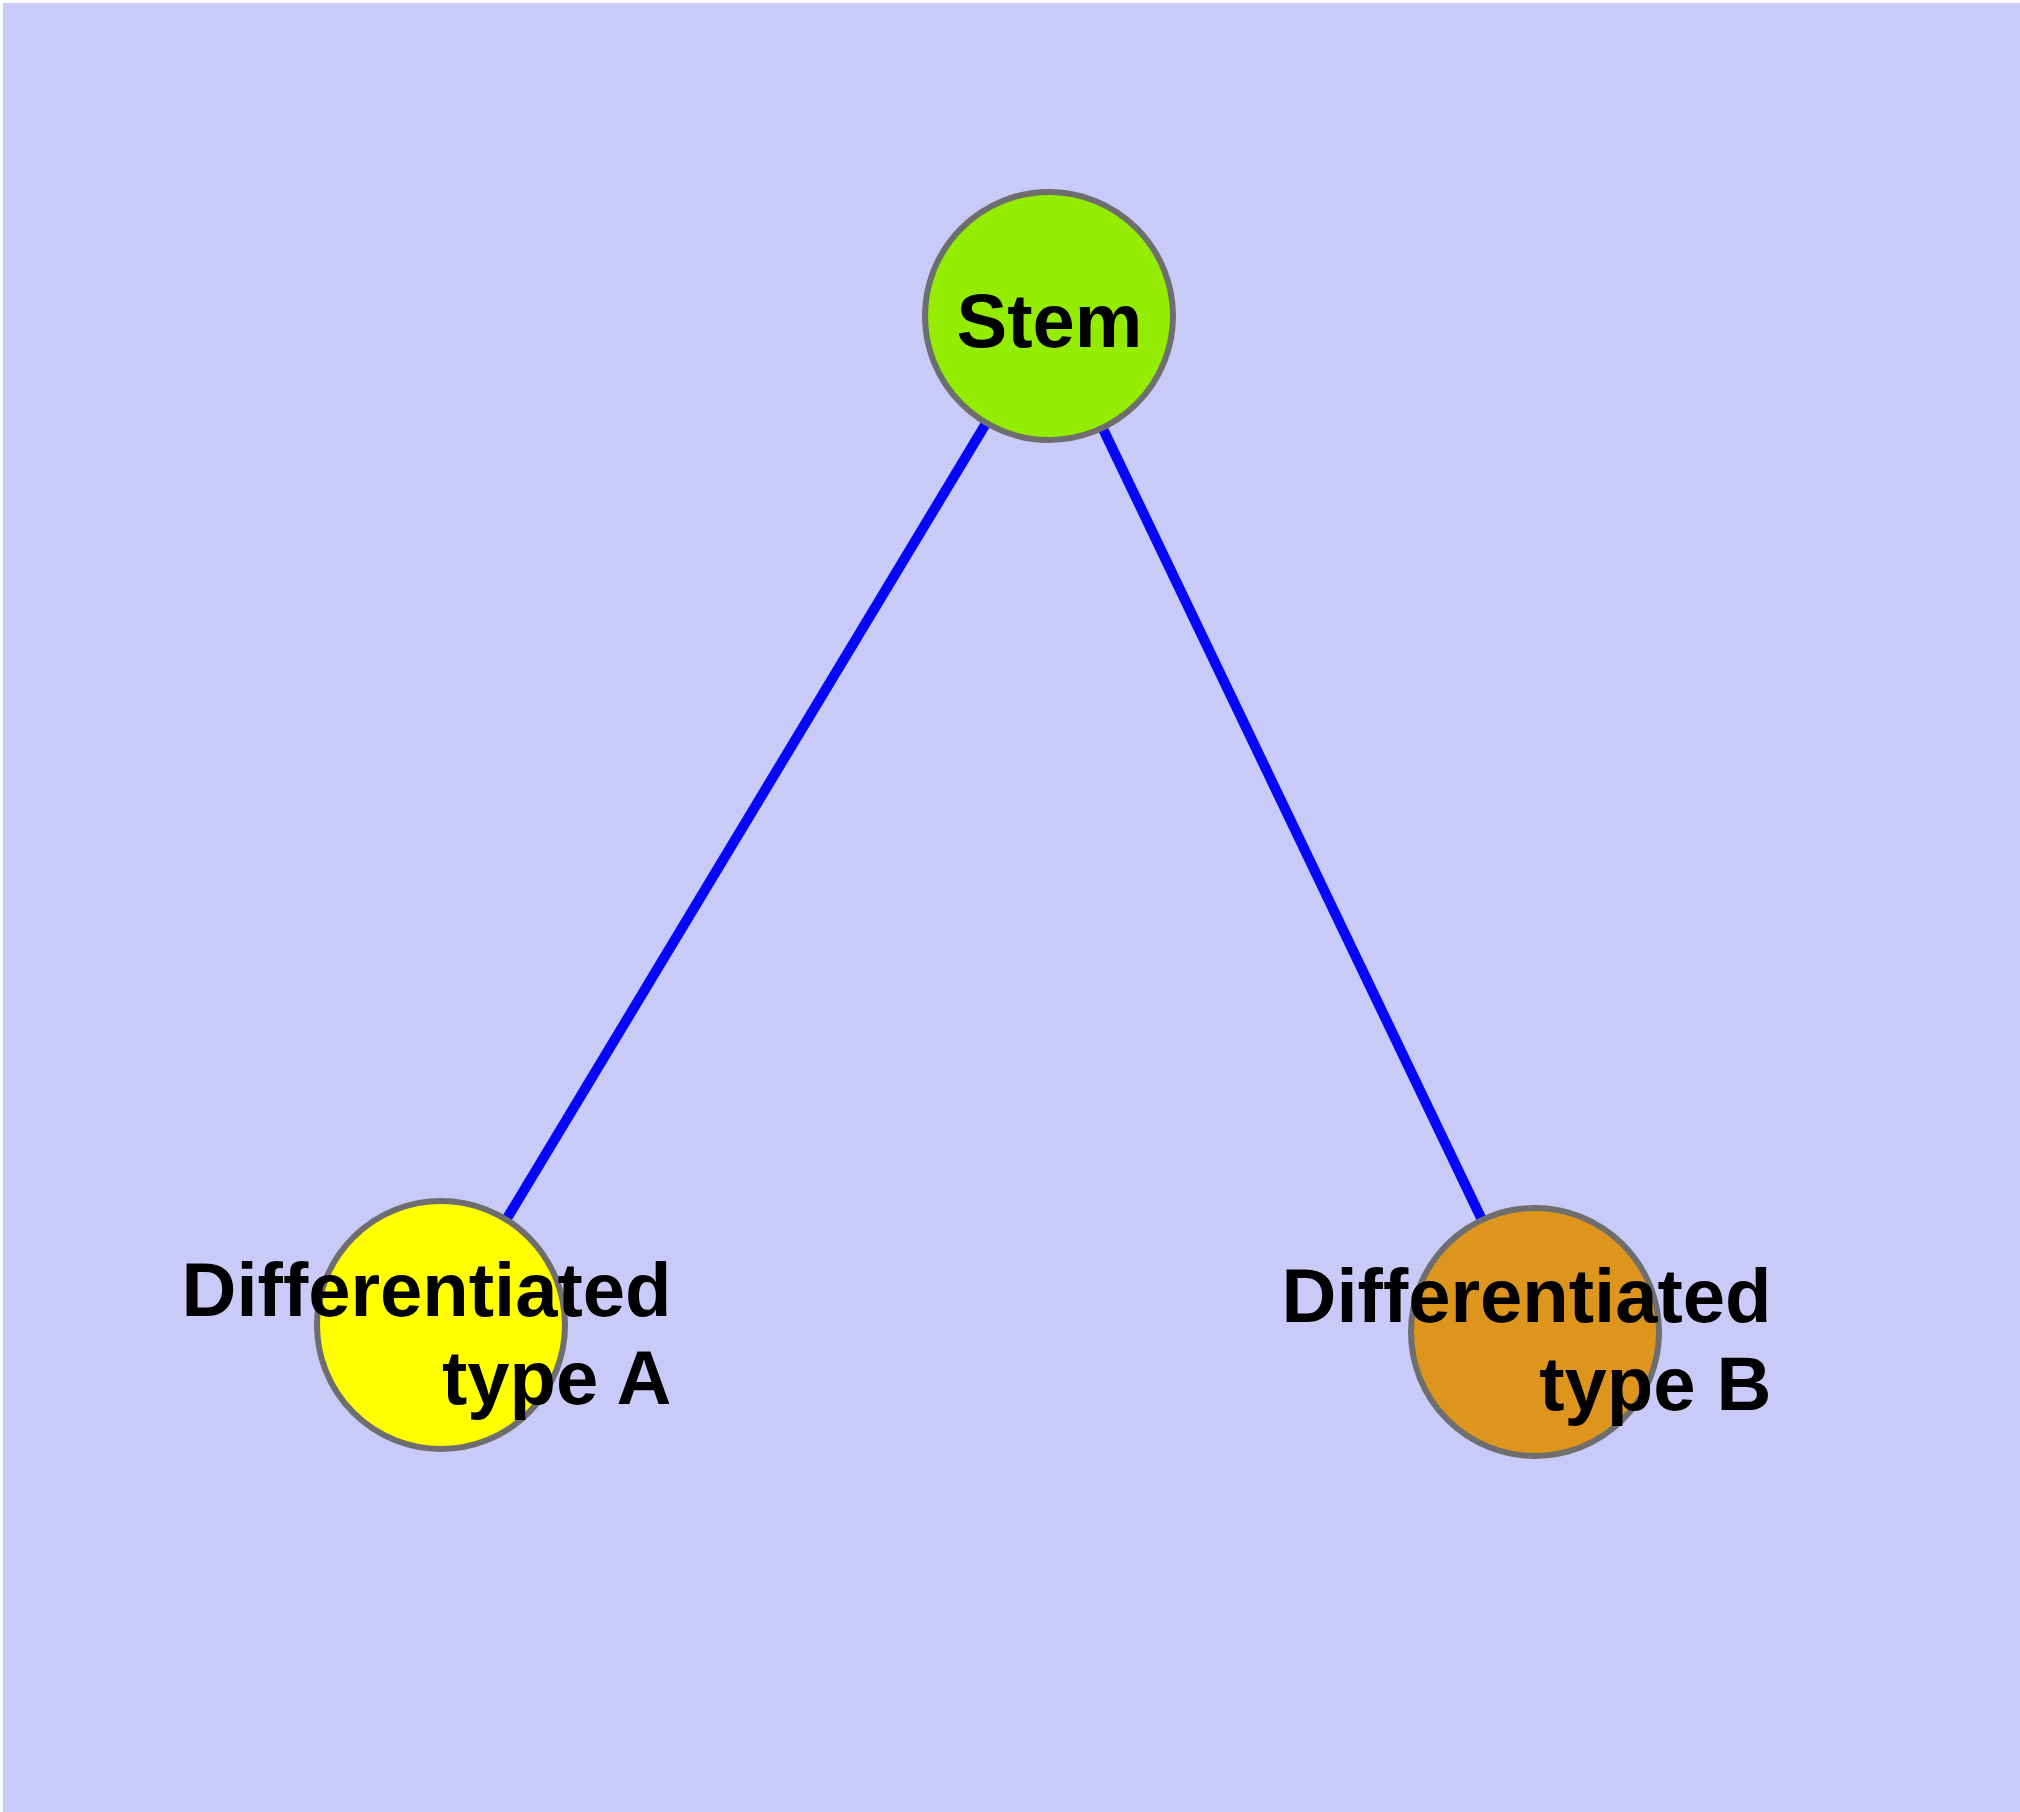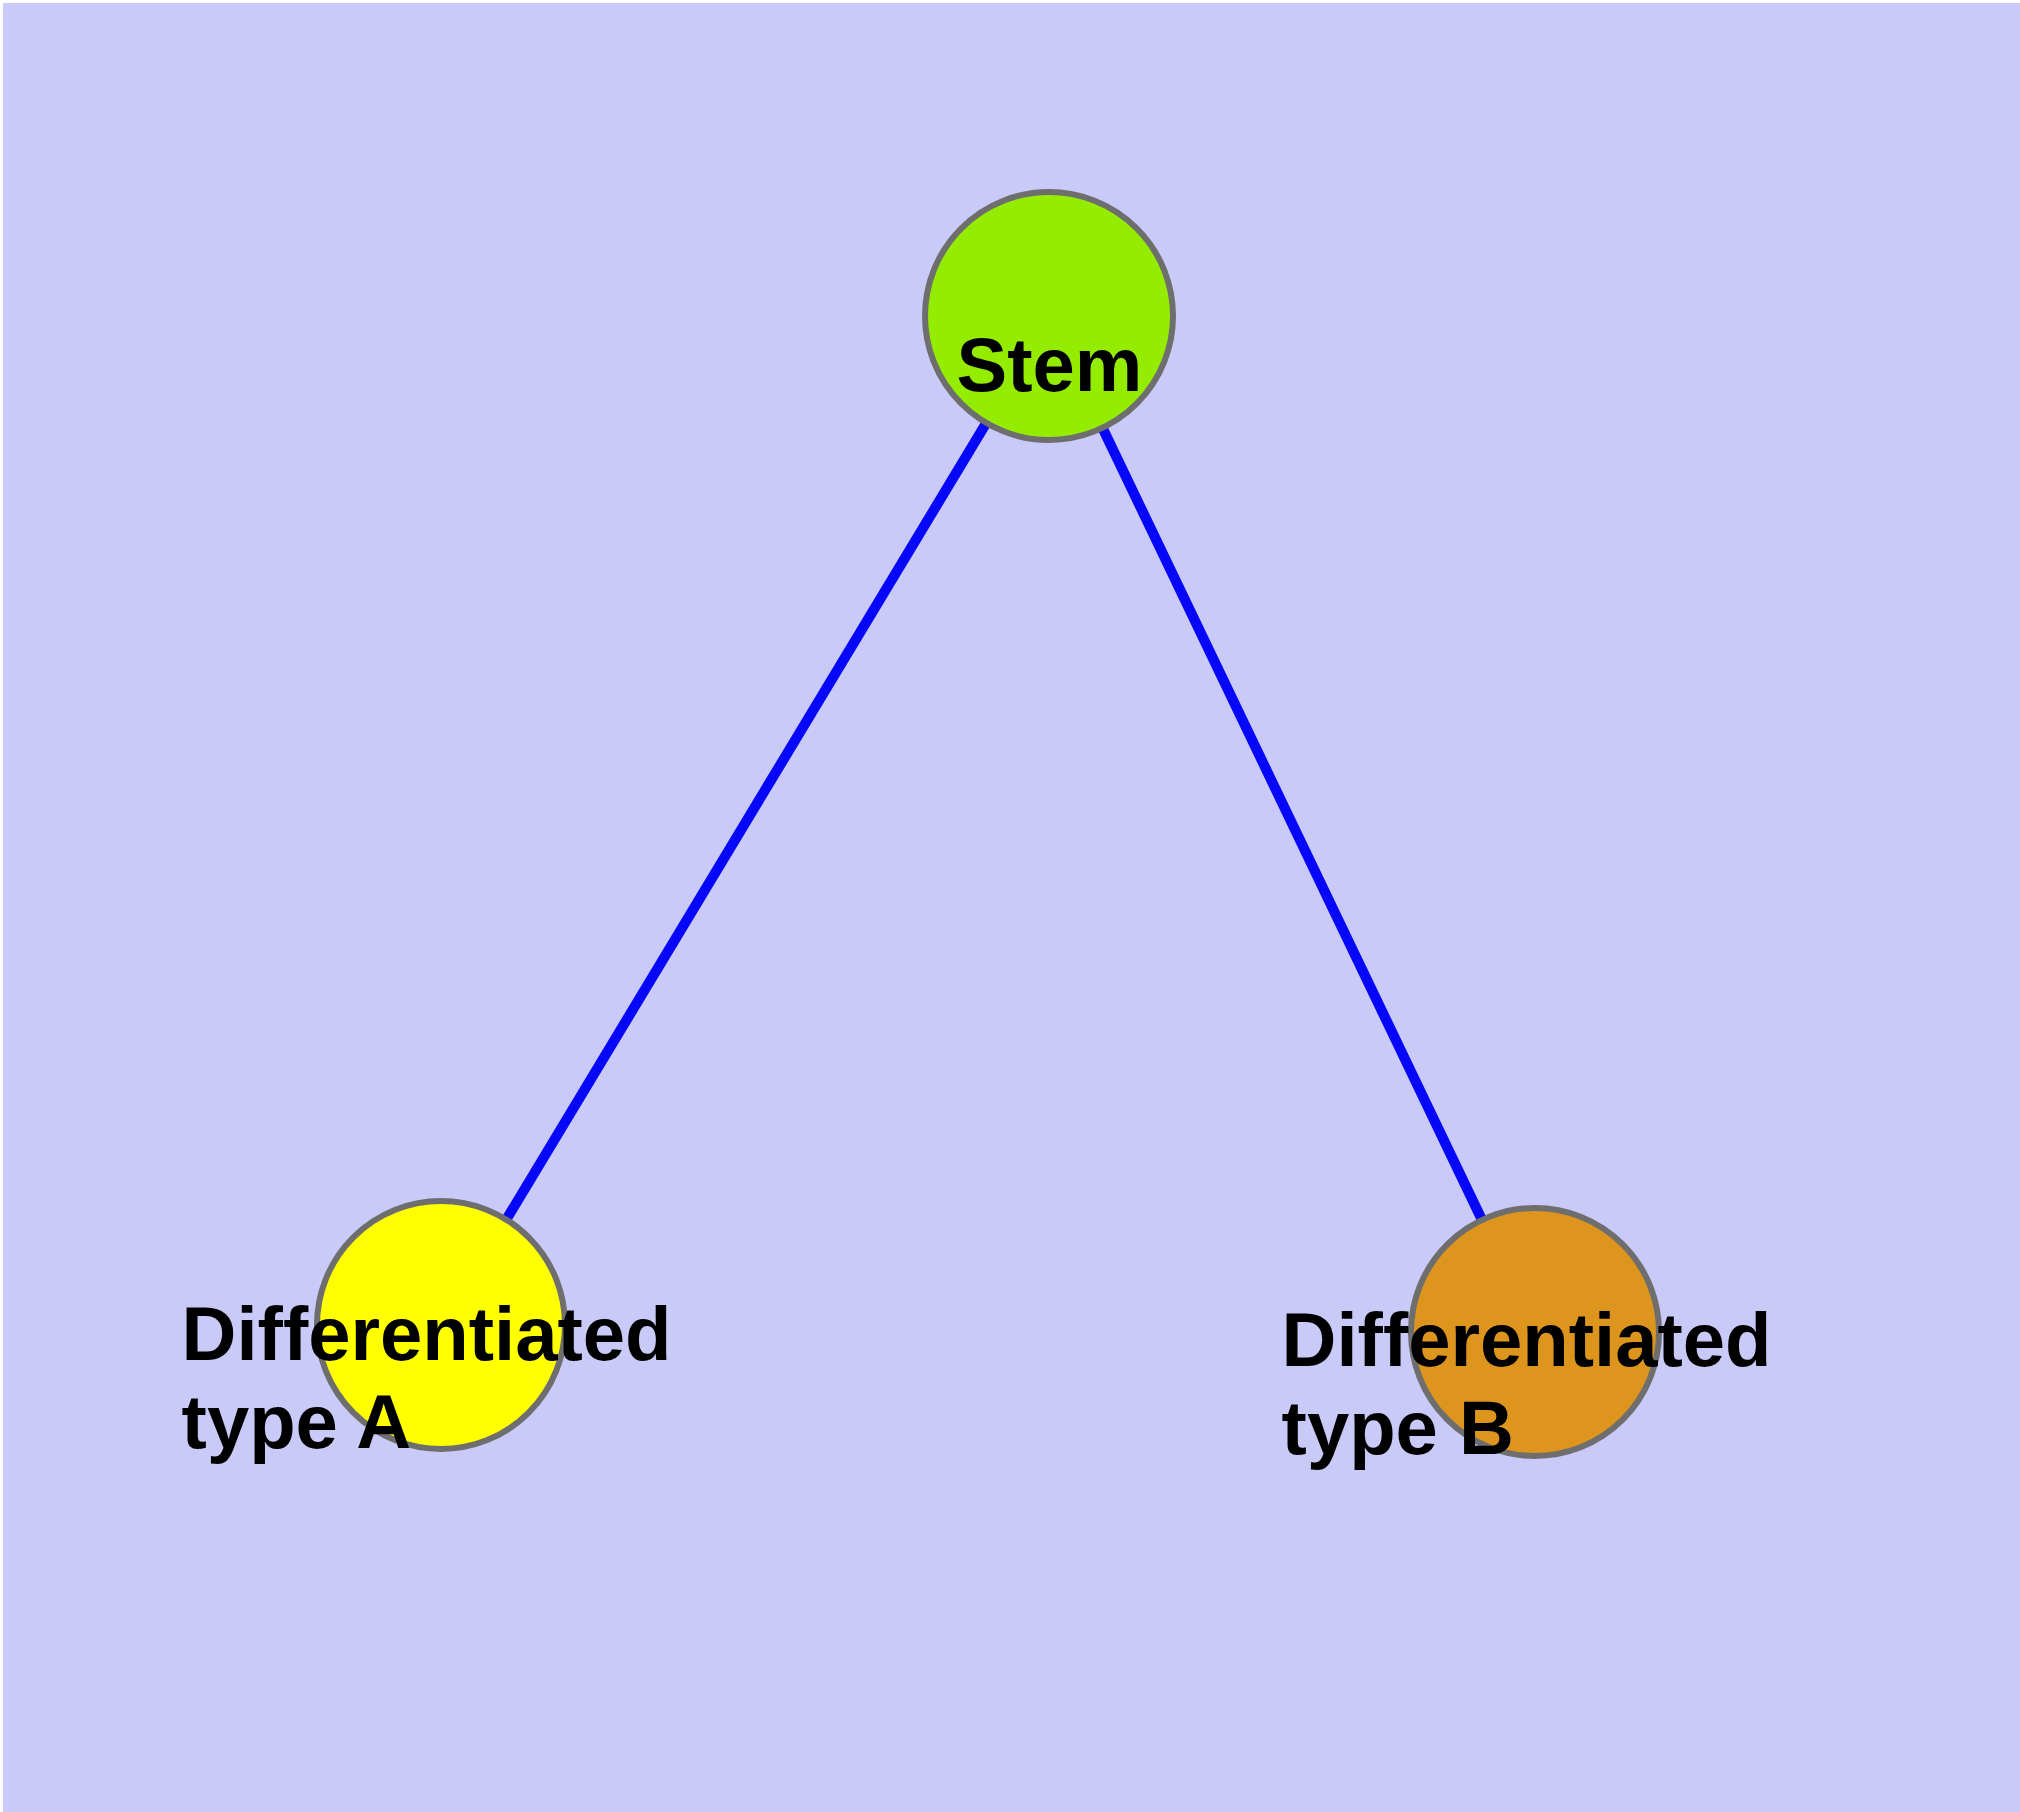--- a/index.html
+++ b/index.html
@@ -37,24 +37,23 @@
   #node-type-a { left: 311px;  top: 1195px; }
   #node-type-b { left: 1405px; top: 1202px; }
   .node-label {
     position: absolute;
     transform: translate(-50%, -50%);
     z-index: 3;
     font-weight: bold;
     font-size: 76px;
     line-height: 88px;
     color: #000000;
-    text-align: left;
+    text-align: right;
     white-space: pre-line;
     pointer-events: none;
-    margin-top: 44px;
   }
   #label-stem   { left: 1047px; top: 318px;  }
   #label-type-a { left: 424px;  top: 1331px; }
   #label-type-b { left: 1524px; top: 1337px; }
 </style>
 </head>
 <body style="background: rgb(255, 255, 255);">
 
 <div id="graph-panel" style="background: rgb(202, 202, 248);">
 

